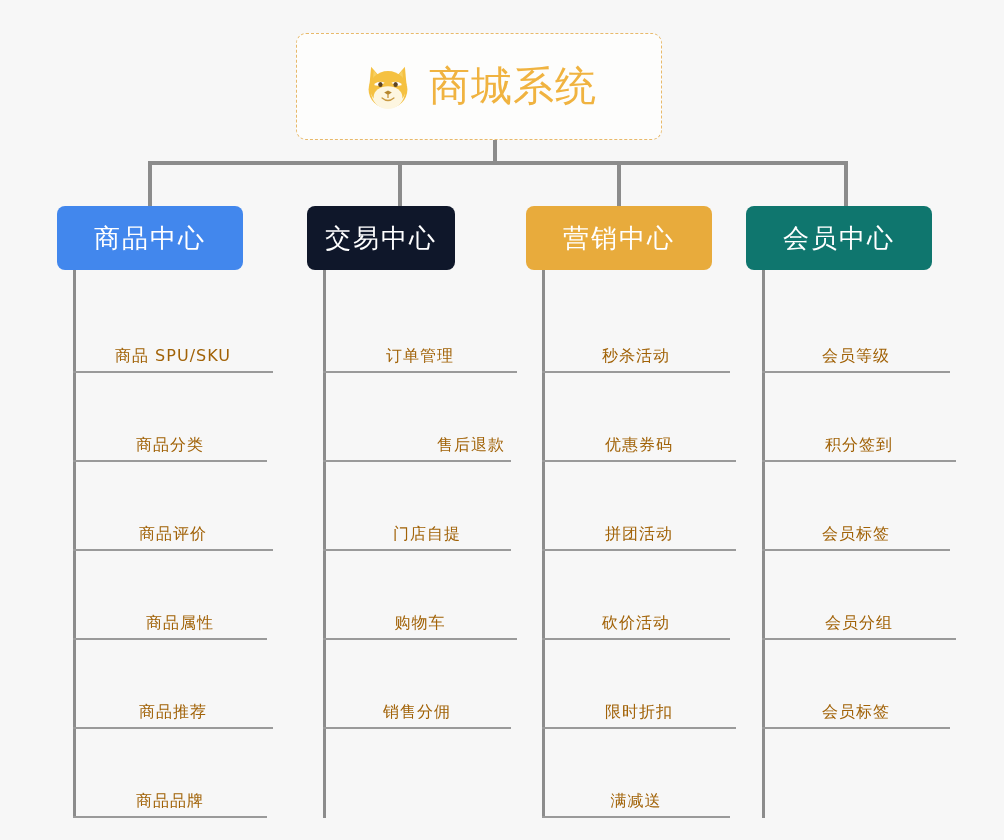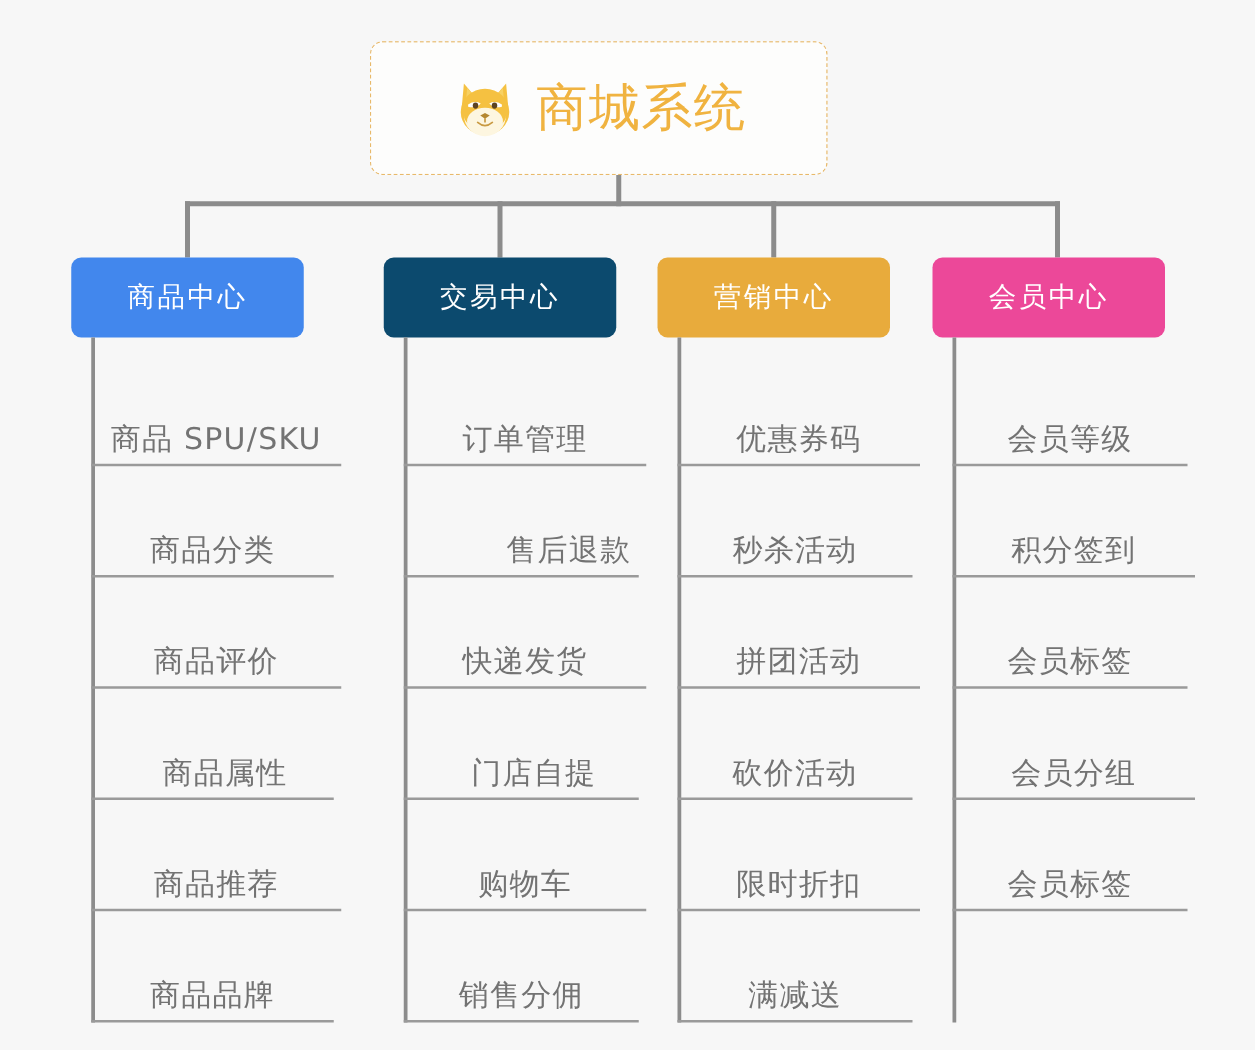--- a/index.html
+++ b/index.html
@@ -80,21 +80,21 @@
     position: absolute;
     top: 206px;
   }
   .col-header {
     height: 64px;
     border-radius: 8px;
     display: flex;
     align-items: center;
     justify-content: center;
     color: #ffffff;
-    font-size: 22px;
+    font-size: 26px;
     letter-spacing: 2px;
     user-select: none;
   }
 
   
   .col-body {
     position: relative;
     margin-left: 16px;
     padding-top: 14px;
   }
@@ -109,22 +109,22 @@
     position: relative;
     height: 89px;
     box-sizing: border-box;
     border-bottom: 2px solid #9a9a9a;
     display: flex;
     align-items: flex-end;
     justify-content: center;
     padding-bottom: 4px;
   }
   .leaf-label {
-    font-size: 24px;
-    color: #737373;
+    font-size: 16px;
+    color: #a16207;
     letter-spacing: 1px;
     white-space: nowrap;
     padding: 0 6px;
   }
 </style>
 </head>
 <body>
 
 <div id="chart">
 
@@ -176,73 +176,70 @@
           </div>
           <div class="leaf" style="width: 200px;">
             <span class="leaf-label">商品推荐</span>
           </div>
           <div class="leaf" style="width: 194px;">
             <span class="leaf-label">商品品牌</span>
           </div>
         </div>
       </div>
       <div class="col" style="left: 307px; width: 186px;">
-        <div class="col-header" style="background: #0c4a6e; width: 186px;">
+        <div class="col-header" style="background: #0f172a; width: 148px;">
           <span>交易中心</span>
         </div>
         <div class="col-body">
           <div class="spine" style="height: 548px;"></div>
           <div class="leaf" style="width: 194px;">
             <span class="leaf-label">订单管理</span>
           </div>
           <div class="leaf" style="width: 188px; justify-content: flex-end;">
             <span class="leaf-label">售后退款</span>
-          </div>
-          <div class="leaf" style="width: 194px;">
-            <span class="leaf-label">快递发货</span>
           </div>
           <div class="leaf" style="width: 188px; padding-left: 20px;">
             <span class="leaf-label">门店自提</span>
           </div>
           <div class="leaf" style="width: 194px;">
             <span class="leaf-label">购物车</span>
           </div>
           <div class="leaf" style="width: 188px;">
             <span class="leaf-label">销售分佣</span>
           </div>
         </div>
       </div>
       <div class="col" style="left: 526px; width: 186px;">
         <div class="col-header" style="background: rgb(232, 171, 60); width: 186px;">
           <span>营销中心</span>
         </div>
         <div class="col-body">
           <div class="spine" style="height: 548px;"></div>
+          <div class="leaf" style="width: 188px;">
+            <span class="leaf-label">秒杀活动</span>
+          </div>
           <div class="leaf" style="width: 194px;">
             <span class="leaf-label">优惠券码</span>
           </div>
-          <div class="leaf" style="width: 188px;">
-            <span class="leaf-label">秒杀活动</span>
-          </div>
           <div class="leaf" style="width: 194px;">
             <span class="leaf-label">拼团活动</span>
           </div>
           <div class="leaf" style="width: 188px;">
             <span class="leaf-label">砍价活动</span>
           </div>
           <div class="leaf" style="width: 194px;">
             <span class="leaf-label">限时折扣</span>
           </div>
           <div class="leaf" style="width: 188px;">
             <span class="leaf-label">满减送</span>
           </div>
         </div>
       </div>
       <div class="col" style="left: 746px; width: 186px;">
-        <div class="col-header" style="background: #ec4899; width: 186px;">
+        <div class="col-header" style="background: #0f766e; width: 186px;">
           <span>会员中心</span>
         </div>
         <div class="col-body">
           <div class="spine" style="height: 548px;"></div>
           <div class="leaf" style="width: 188px;">
             <span class="leaf-label">会员等级</span>
           </div>
           <div class="leaf" style="width: 194px;">
             <span class="leaf-label">积分签到</span>
           </div>

